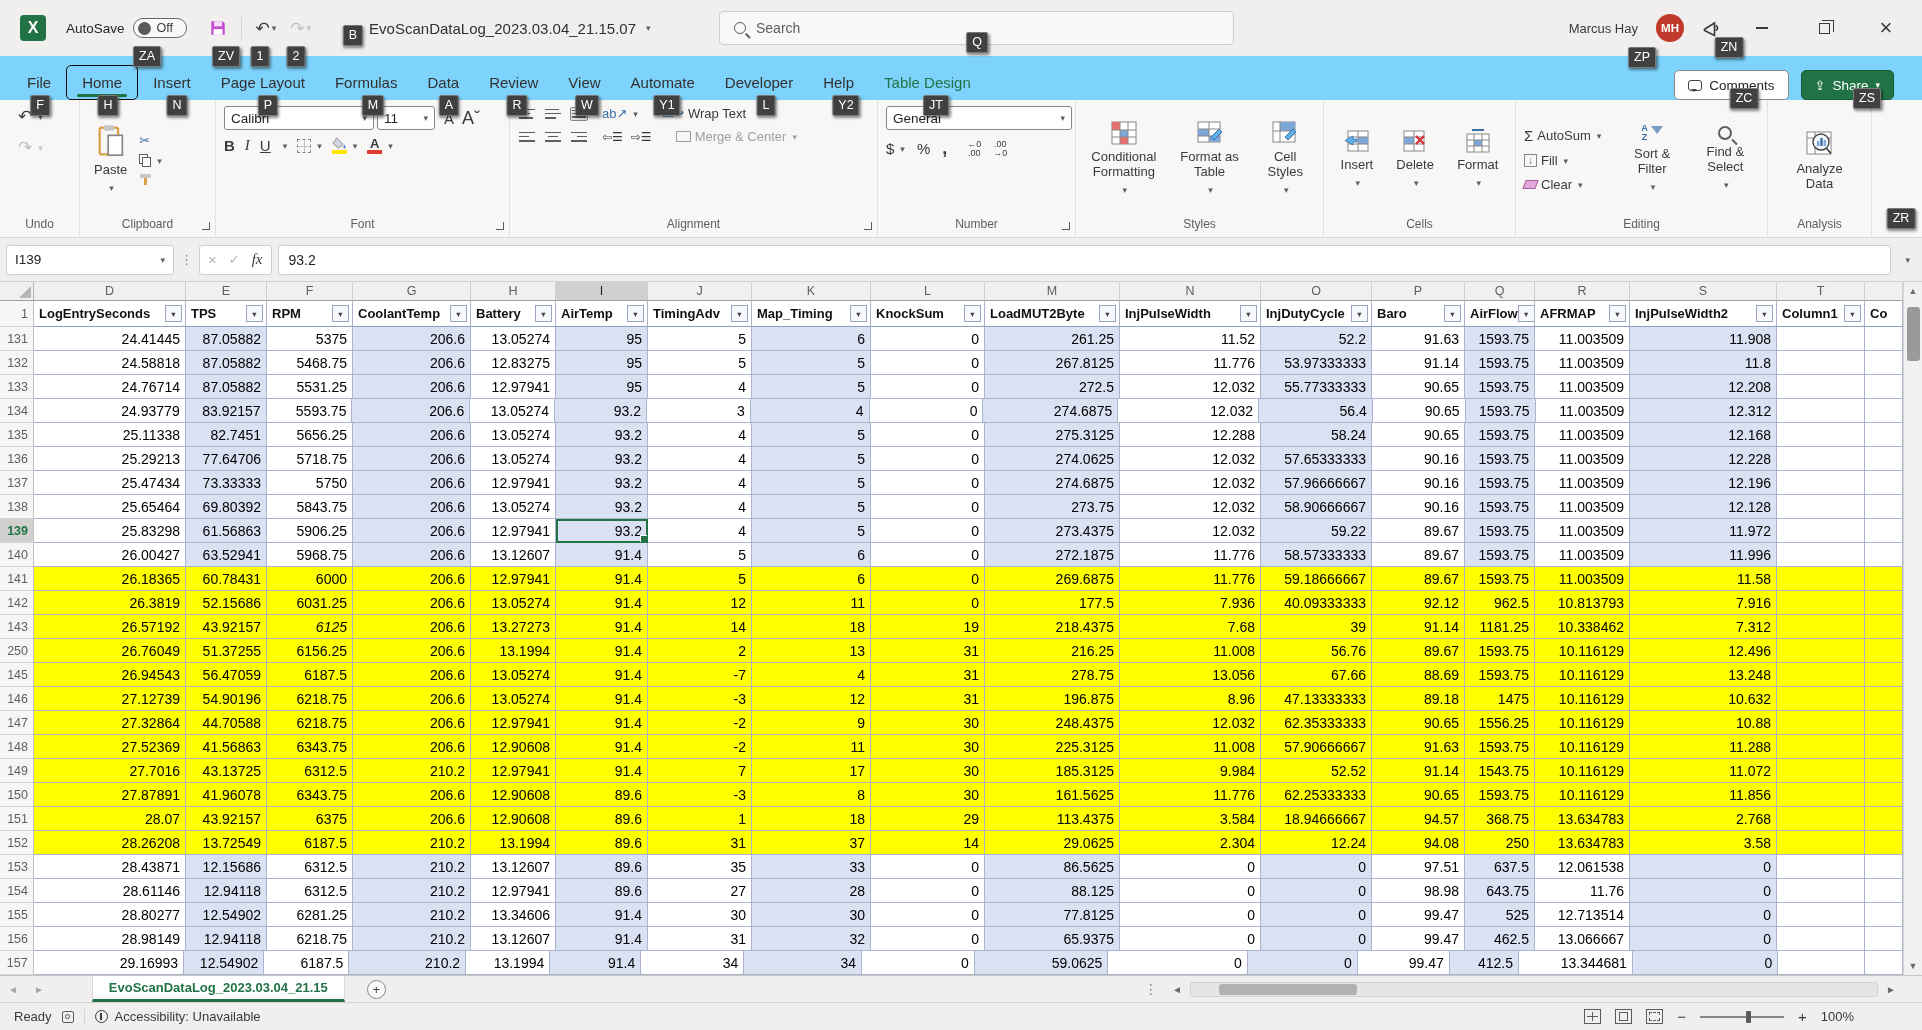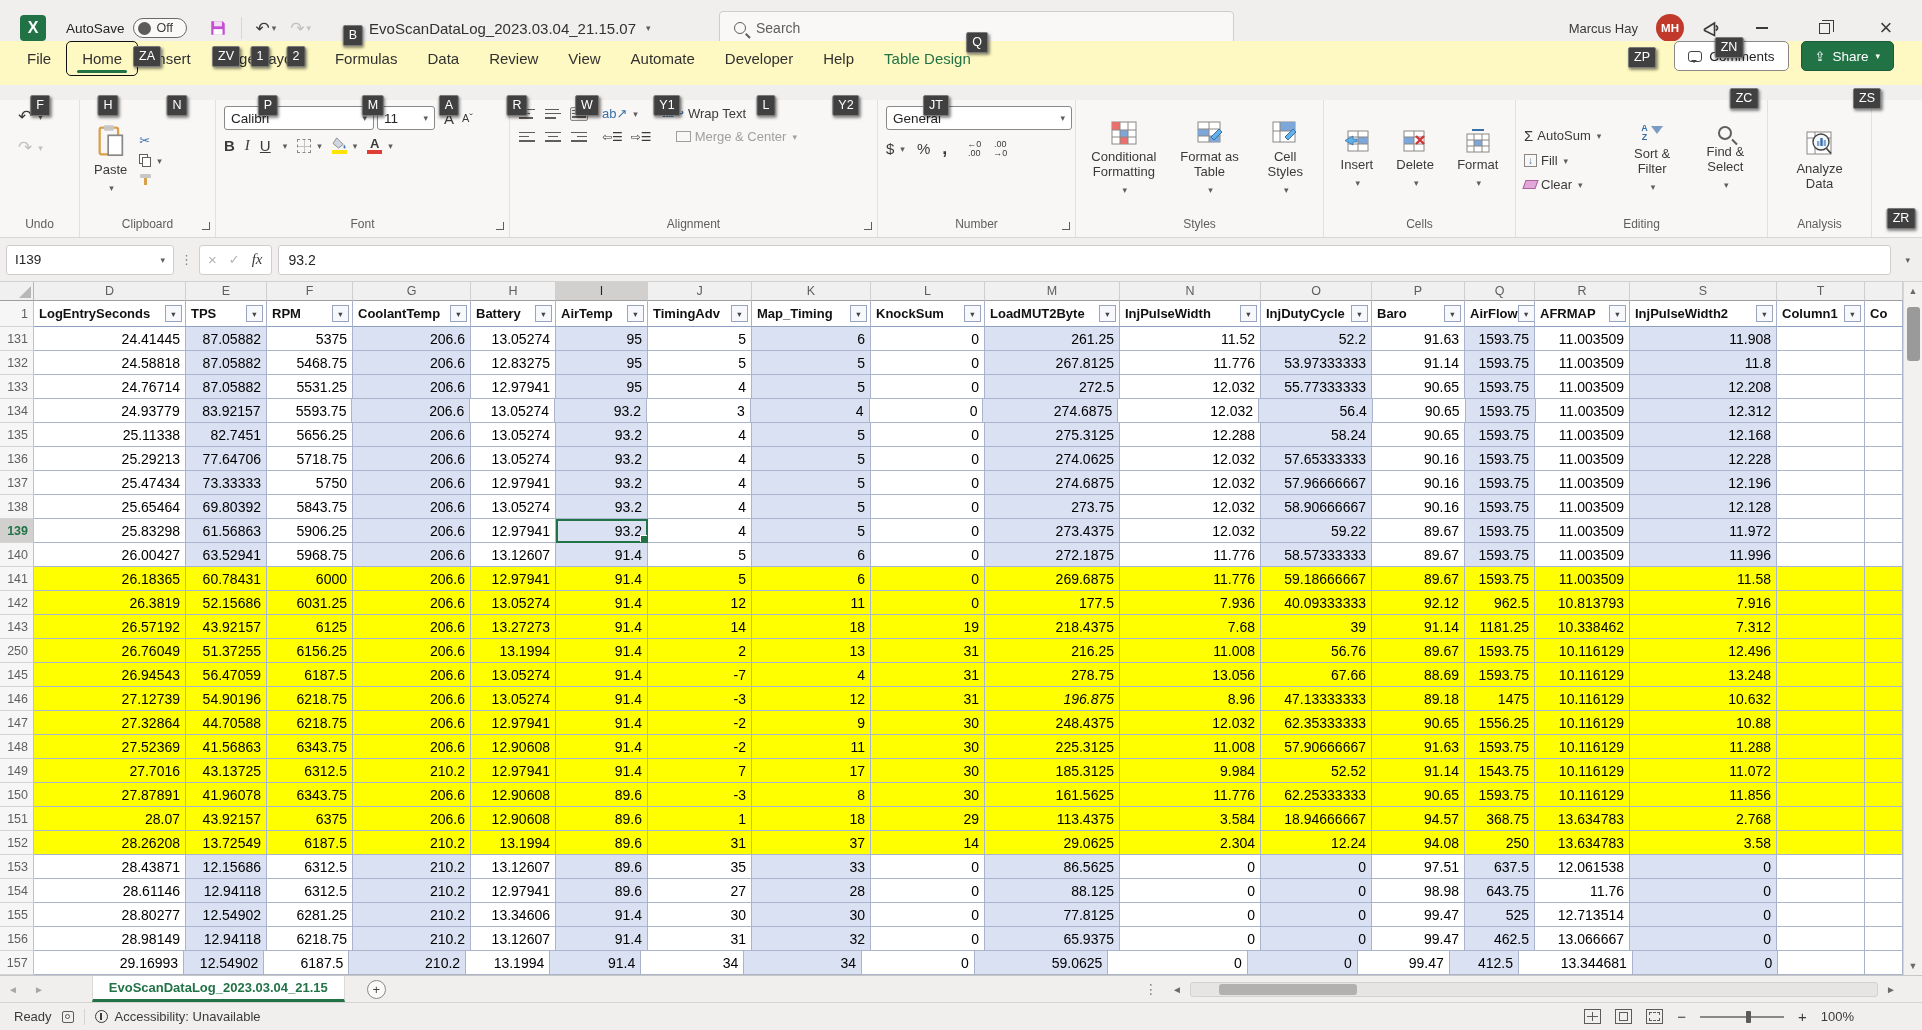--- a/index.html
+++ b/index.html
@@ -39,21 +39,21 @@
   #user-name { font-size:13px; color:#3b3a39; }
   #avatar { width:28px; height:28px; border-radius:50%; background:#c0392b; color:#fff; font-size:11.5px;
     font-weight:bold; display:flex; align-items:center; justify-content:center; }
   .winbtn { width:44px; height:40px; display:flex; align-items:center; justify-content:center; font-size:17px; color:#3b3a39; }
   .min-line { width:12px; height:1.4px; background:#3b3a39; display:inline-block; }
   .restore-sq { width:11px; height:11px; border:1.4px solid #3b3a39; position:relative; display:inline-block; }
   .restore-sq::before { content:""; position:absolute; width:11px; height:11px; border-top:1.4px solid #3b3a39;
     border-right:1.4px solid #3b3a39; left:2px; top:-4px; }
 
   
-  #tabrow { position:absolute; top:41px; left:0; width:1922px; height:44px; display:flex; align-items:flex-start; background:#fef9c3; }
+  #tabrow { position:absolute; top:56px; left:0; width:1922px; height:44px; display:flex; align-items:flex-end; background:#7dd3fc; }
   .rtab { padding:8px 15px; font-size:15px; color:#323130; position:relative; cursor:pointer; white-space:nowrap; }
   .rtab.active { border:1.5px solid #111; border-radius:5px; font-weight:normal; }
   .rtab.active::after { content:""; position:absolute; left:10px; right:10px; bottom:2px; height:3px; background:#217346; border-radius:2px; }
   .rtab.accent { color:#217346; }
   #tabrow-right { margin-left:auto; display:flex; gap:12px; padding-right:28px; }
   .pillbtn { height:30px; border:1px solid #8a8886; border-radius:5px; background:#fff; display:flex; align-items:center;
     gap:7px; padding:0 13px; font-size:13.5px; color:#252423; cursor:pointer; }
   .pillbtn.green { background:#217346; border-color:#1a5c38; color:#fff; }
   .bubble { width:14px; height:11px; border:1.5px solid #444; border-radius:3px; position:relative; }
   .bubble::after { content:""; position:absolute; left:2px; bottom:-5px; border:3px solid transparent; border-top-color:#444; }
@@ -302,21 +302,21 @@
         <div class="smallrow">
           <span class="combo" style="width:150px">
             <span>Calibri</span>
               <span class="chev">▾</span>
           </span>
           <span class="combo" style="width:58px">
             <span>11</span>
               <span class="chev">▾</span>
           </span>
           <span class="mini" style="font-size:15px;margin-left:6px">Aˆ</span>
-          <span class="mini" style="font-size:11px">Aˇ</span>
+          <span class="mini" style="font-size:18px">Aˇ</span>
         </div>
         <div class="smallrow" style="gap:10px">
           <span class="mini" style="font-weight:bold;font-size:15px">B</span>
           <span class="mini" style="font-style:italic;font-family:'Liberation Serif',serif;font-size:15px">I</span>
           <span class="mini" style="text-decoration:underline;font-size:15px">U</span>
           <span class="chev">▾</span>
           <span class="mini">
               <span class="borders-ic"></span>
               <span class="chev">▾</span>
             </span>
@@ -916,21 +916,21 @@
             <div class="cell hl" style="width: 70px;">962.5</div>
             <div class="cell hl" style="width: 95px;">10.813793</div>
             <div class="cell hl" style="width: 147px;">7.916</div>
             <div class="cell hl" style="width: 88px;"></div>
             <div class="cell hl" style="width: 38px;"></div>
           </div>
           <div class="grow">
             <div class="rn">143</div>
             <div class="cell hl" style="width: 152px;">26.57192</div>
             <div class="cell hl" style="width: 81px;">43.92157</div>
-            <div class="cell hl" style="width: 86px;">6125</div>
+            <div class="cell hl" style="width: 86px; font-style: italic;">6125</div>
             <div class="cell hl" style="width: 118px;">206.6</div>
             <div class="cell hl" style="width: 85px;">13.27273</div>
             <div class="cell hl" style="width: 92px;">91.4</div>
             <div class="cell hl" style="width: 104px;">14</div>
             <div class="cell hl" style="width: 119px;">18</div>
             <div class="cell hl" style="width: 114px;">19</div>
             <div class="cell hl" style="width: 135px;">218.4375</div>
             <div class="cell hl" style="width: 141px;">7.68</div>
             <div class="cell hl" style="width: 111px;">39</div>
             <div class="cell hl" style="width: 93px;">91.14</div>
@@ -986,21 +986,21 @@
             <div class="rn">146</div>
             <div class="cell hl" style="width: 152px;">27.12739</div>
             <div class="cell hl" style="width: 81px;">54.90196</div>
             <div class="cell hl" style="width: 86px;">6218.75</div>
             <div class="cell hl" style="width: 118px;">206.6</div>
             <div class="cell hl" style="width: 85px;">13.05274</div>
             <div class="cell hl" style="width: 92px;">91.4</div>
             <div class="cell hl" style="width: 104px;">-3</div>
             <div class="cell hl" style="width: 119px;">12</div>
             <div class="cell hl" style="width: 114px;">31</div>
-            <div class="cell hl" style="width: 135px; font-style: italic;">196.875</div>
+            <div class="cell hl" style="width: 135px;">196.875</div>
             <div class="cell hl" style="width: 141px;">8.96</div>
             <div class="cell hl" style="width: 111px;">47.13333333</div>
             <div class="cell hl" style="width: 93px;">89.18</div>
             <div class="cell hl" style="width: 70px;">1475</div>
             <div class="cell hl" style="width: 95px;">10.116129</div>
             <div class="cell hl" style="width: 147px;">10.632</div>
             <div class="cell hl" style="width: 88px;"></div>
             <div class="cell hl" style="width: 38px;"></div>
           </div>
           <div class="grow">

